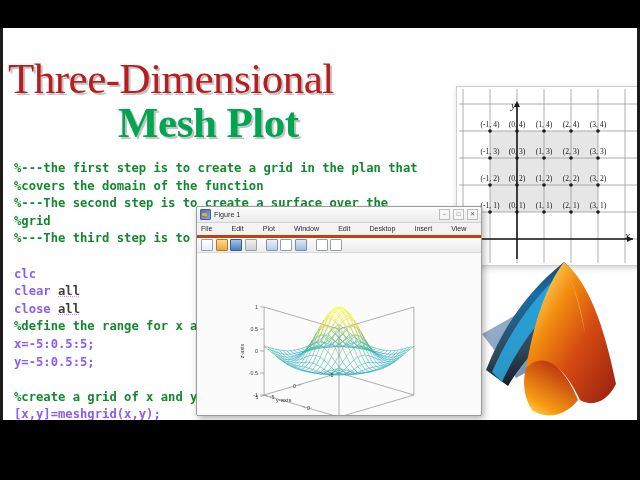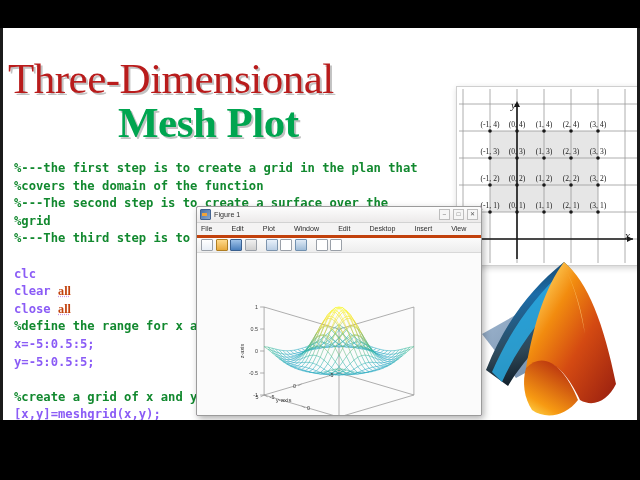--- a/index.html
+++ b/index.html
@@ -38,22 +38,22 @@
 
   
   #code{
     position:absolute;left:14px;top:132px;width:400px;
     font-family:"DejaVu Sans Mono","Liberation Mono",monospace;
     font-size:12.2px;line-height:17.6px;font-weight:bold;
     white-space:pre;color:#111;
   }
   #code .cmt{color:#12892f;}
   #code .kw{color:#8b5cf6;}
-  #code .arg{color:#c2410c;text-decoration:underline;text-decoration-style:dotted;
-             text-decoration-color:rgba(155,48,192,.5);font-family:Liberation Serif, serif;}
+  #code .arg{color:#404040;text-decoration:underline;text-decoration-style:dotted;
+             text-decoration-color:rgba(155,48,192,.5);}
   #code .blank{display:block;height:17.6px;}
 
   
   #figwin{
     position:absolute;left:196px;top:178px;width:284px;height:208px;
     background:#701a75;border:1px solid #9b9b9b;
     box-shadow:2px 3px 7px rgba(0,0,0,.30);
     border-radius:2px;overflow:hidden;
   }
   #figtitle{

